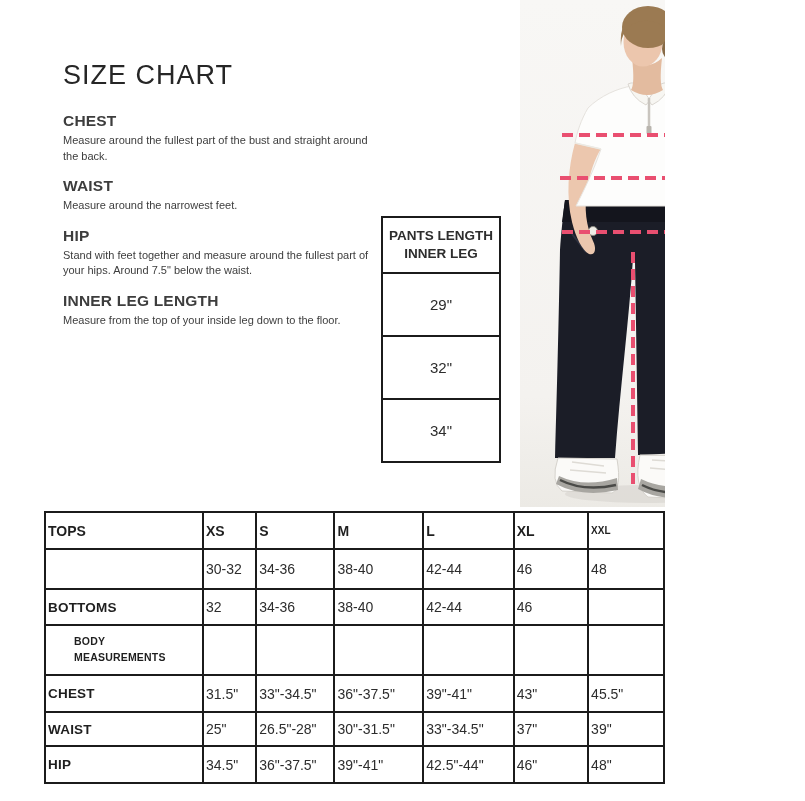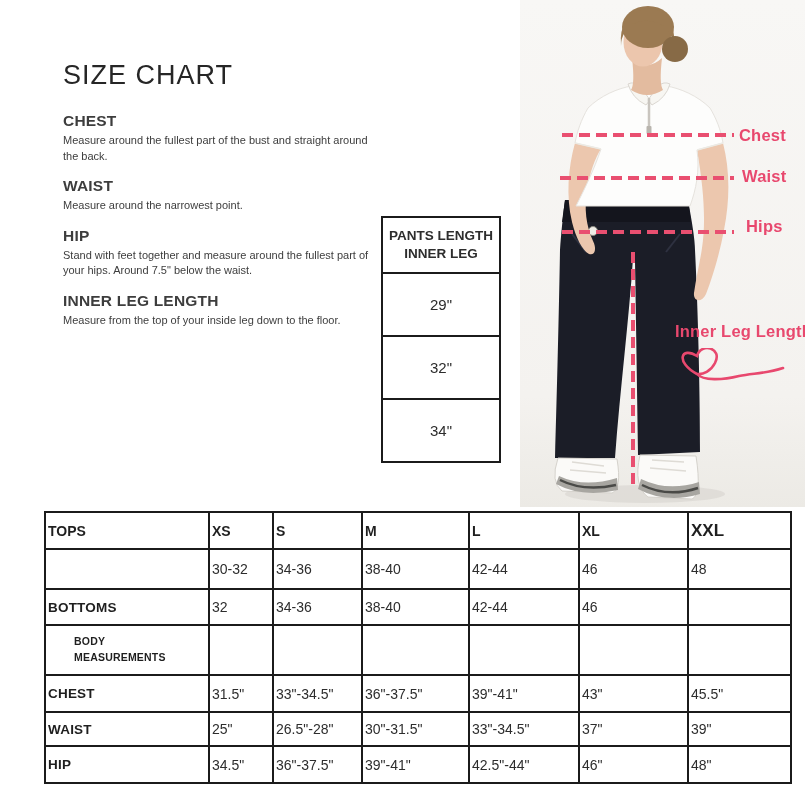--- a/index.html
+++ b/index.html
@@ -1,17 +1,17 @@
 <!DOCTYPE html>
 <html><head>
 <meta charset="utf-8">
 <style>
   html,body { margin:0; padding:0; background:#ffffff; }
   .page {
-    position:relative; width:805px; height:801px; background:#ffffff;
+    position:relative; width:665px; height:801px; background:#ffffff;
     font-family:"Liberation Sans", sans-serif; color:#3d3d3d; overflow:hidden;
   }
   
   .title {
     position:absolute; left:63px; top:60px;
     font-size:27px; font-weight:500; letter-spacing:1px; color:#262626;
   }
   .instructions { position:absolute; left:63px; top:112px; width:312px; }
   .inst-section { margin:0 0 13px 0; }
   .inst-heading { font-size:15.5px; font-weight:600; color:#3d3d3d; margin:0 0 3px 0; letter-spacing:.2px; }
@@ -49,40 +49,40 @@
   
   .size-table {
     position:absolute; left:44px; top:511px;
     border-collapse:collapse; table-layout:fixed;
   }
   .size-table th, .size-table td {
     border:2px solid #1b1b1b; text-align:left; vertical-align:middle;
     background:#fff; color:#2d2d2d; padding:0 2px; overflow:hidden;
   }
   .size-table thead th { font-size:14px; font-weight:700; color:#1f1f1f; }
-  .size-table thead th.col-xxl { font-size:17px;margin-top:8px; }
+  .size-table thead th.col-xxl { font-size:10px;margin-top:8px; }
   .size-table tbody th { font-size:13.5px; font-weight:700; color:#1f1f1f; letter-spacing:.2px; }
   .size-table tbody td { font-size:14px; font-weight:400; }
   .size-table tr.row-body-meas th { font-size:10.5px; line-height:1.5;border-radius:13px; }
 </style>
 </head>
 <body>
 
 <div class="page">
 
   <div class="title">SIZE CHART</div>
 
   <div class="instructions">
     <div class="inst-section">
       <p class="inst-heading">CHEST</p>
       <p class="inst-body">Measure around the fullest part of the bust and straight around the back.</p>
     </div>
     <div class="inst-section">
       <p class="inst-heading">WAIST</p>
-      <p class="inst-body">Measure around the narrowest point.</p>
+      <p class="inst-body">Measure around the narrowest feet.</p>
     </div>
     <div class="inst-section">
       <p class="inst-heading">HIP</p>
       <p class="inst-body">Stand with feet together and measure around the fullest part of your hips. Around 7.5" below the waist.</p>
     </div>
     <div class="inst-section">
       <p class="inst-heading">INNER LEG LENGTH</p>
       <p class="inst-body">Measure from the top of your inside leg down to the floor.</p>
     </div>
   </div>

